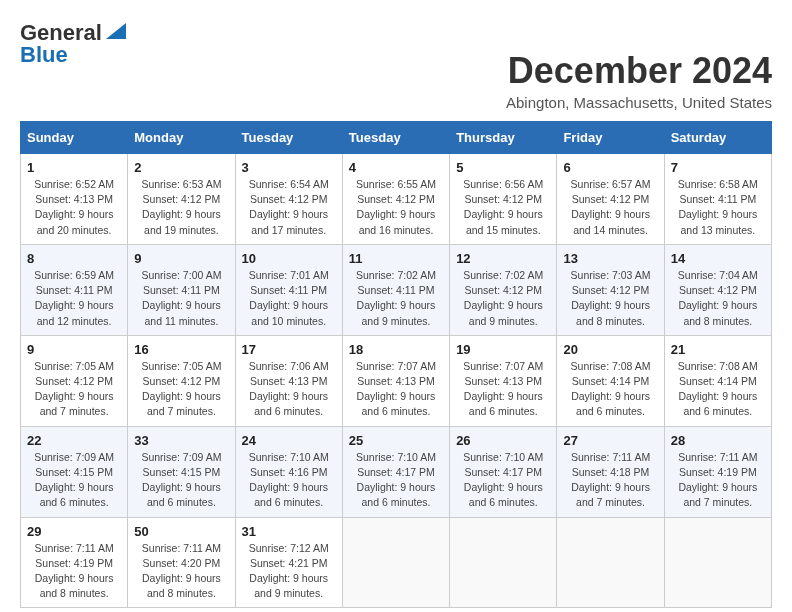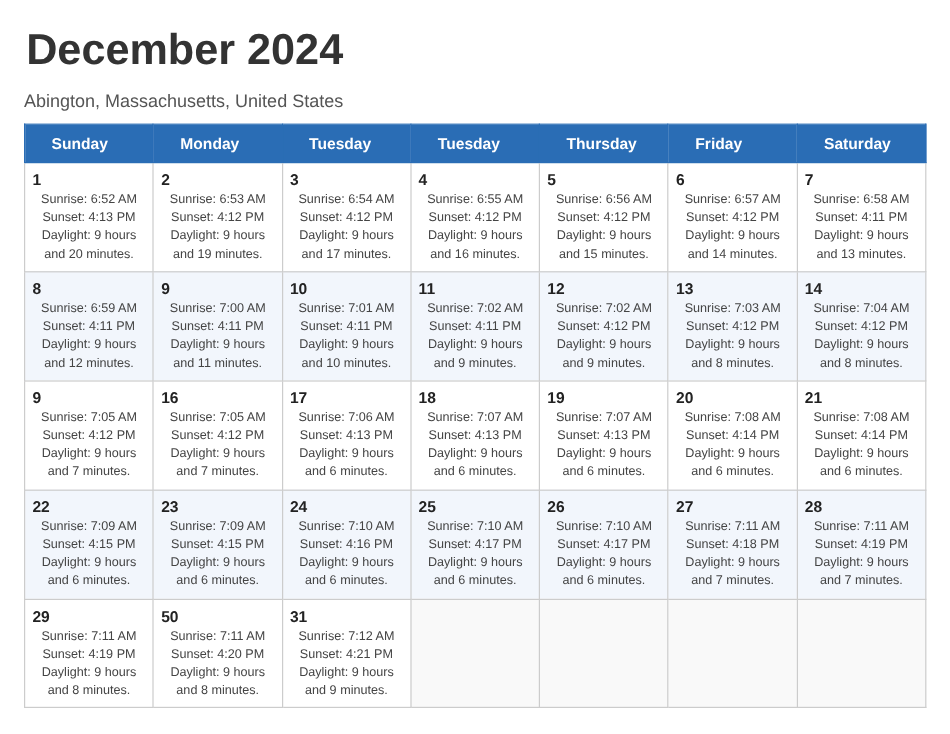--- a/index.html
+++ b/index.html
@@ -26,35 +26,36 @@
       align-items: center;
       gap: 2px;
     }
     .title-area {
       text-align: right;
     }
     .cal-title {
       font-size: 36px;
       font-weight: bold;
       color: #333;
+      margin-top: 30px;
     }
     .cal-subtitle {
       font-size: 15px;
       color: #555;
-      margin-top: 14px;
+      margin-top: 2px;
     }
     table {
       width: 100%;
       border-collapse: collapse;
       font-size: 11.5px;
     }
     thead tr th {
       background-color: #2a6db5;
       color: white;
-      padding: 8px 22px;
+      padding: 8px 6px;
       text-align: left;
       font-size: 13px;
       font-weight: bold;
       border: 1px solid #2a6db5;
     }
     tbody tr td {
       border: 1px solid #ccc;
       padding: 6px 6px;
       vertical-align: top;
       min-height: 80px;
@@ -80,20 +81,29 @@
       text-align: center;
     }
     .empty-cell {
       background-color: #f9f9f9 !important;
     }
   </style>
 </head>
 <body>
 
 <div class="header-area">
+  <div class="logo">
+    <div class="logo-row">
+      <span style="font-size:22px;font-weight:bold;color:#333;">General</span>
+      <svg width="20" height="16" viewBox="0 0 20 16" style="margin-left:2px;margin-top:-4px;">
+        <polygon points="0,16 20,0 20,16" fill="#1a6eb5"></polygon>
+      </svg>
+    </div>
+    <span style="font-size:22px;font-weight:bold;color:#1a6eb5;margin-top:-4px;">Blue</span>
+  </div>
   <div class="title-area">
     <div class="cal-title">December 2024</div>
     <div class="cal-subtitle">Abington, Massachusetts, United States</div>
   </div>
 </div>
 
 <table>
   <thead>
     <tr>
       <th>Sunday</th>
@@ -195,21 +205,21 @@
           <span class="day-num">21</span>
           <div class="day-info">Sunrise: 7:08 AM<br>Sunset: 4:14 PM<br>Daylight: 9 hours<br>and 6 minutes.</div>
         </td>
       </tr>
       <tr>
         <td>
           <span class="day-num">22</span>
           <div class="day-info">Sunrise: 7:09 AM<br>Sunset: 4:15 PM<br>Daylight: 9 hours<br>and 6 minutes.</div>
         </td>
         <td>
-          <span class="day-num">23</span>
+          <span class="day-num">33</span>
           <div class="day-info">Sunrise: 7:09 AM<br>Sunset: 4:15 PM<br>Daylight: 9 hours<br>and 6 minutes.</div>
         </td>
         <td>
           <span class="day-num">24</span>
           <div class="day-info">Sunrise: 7:10 AM<br>Sunset: 4:16 PM<br>Daylight: 9 hours<br>and 6 minutes.</div>
         </td>
         <td>
           <span class="day-num">25</span>
           <div class="day-info">Sunrise: 7:10 AM<br>Sunset: 4:17 PM<br>Daylight: 9 hours<br>and 6 minutes.</div>
         </td>

